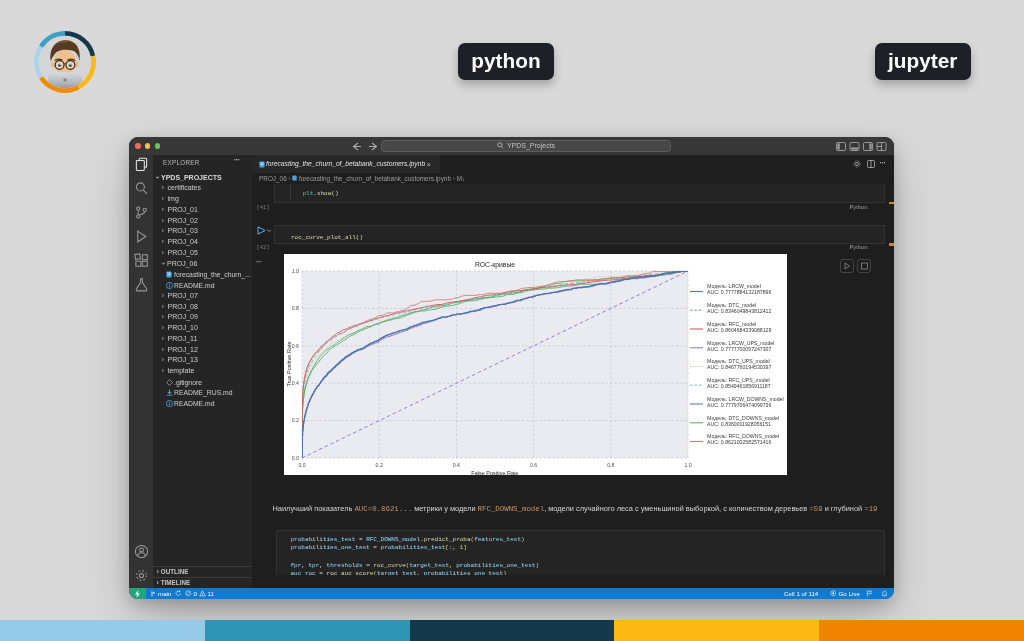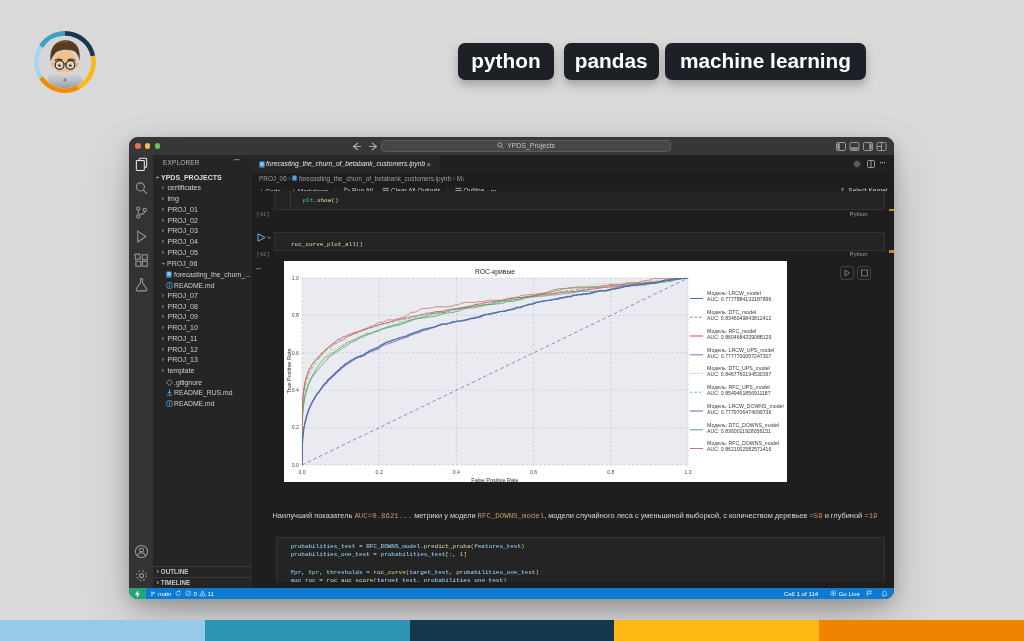--- a/index.html
+++ b/index.html
@@ -19,22 +19,21 @@
 .mono{font-family:"Liberation Mono",monospace}
 .cellbox{position:absolute;background:#242424;border:0.7px solid #333333}
 .codeline{position:absolute;font-family:"Liberation Mono",monospace;font-size:6px;white-space:pre;color:#d4d4d4}
 .v{color:#9CDCFE}.f{color:#DCDCAA}.n{color:#B5CEA8}.t{color:#4EC9B0}.p{color:#d4d4d4}.g{color:#e8d16c}
 .dots3{letter-spacing:-0.5px;font-weight:bold}
 svg{display:block}
 </style></head><body>
 <div id="page">
 
 <div class="pill" style="left:458px;top:42.5px;width:96px;height:37.5px;font-size:20.8px;font-weight:bold;border-radius:7px">python</div>
-<div class="pill" style="left:564px;top:42.5px;width:94.5px;height:37.5px;font-size:20.8px;font-weight:bold;border-radius:7px">pandas</div>
-<div class="pill" style="left:665px;top:42.5px;width:201px;height:37.5px;font-size:20.8px;font-weight:bold;border-radius:7px">machine learning</div>
+<div class="pill" style="left:874.5px;top:42.5px;width:96.5px;height:37.5px;font-size:20.8px;font-weight:bold;border-radius:7px">jupyter</div>
 <svg class="abs" style="left:34px;top:31px" width="62" height="62" viewBox="0 0 62 62">
       <circle cx="31" cy="31" r="26" fill="#d6d6d6"></circle>
       <path d="M31.00 2.40 A28.6 28.6 0 0 1 58.98 25.05" stroke="#14384c" stroke-width="4.6" fill="none"></path>
       <path d="M58.98 25.05 A28.6 28.6 0 0 1 44.43 56.25" stroke="#fcb817" stroke-width="4.6" fill="none"></path>
       <path d="M44.43 56.25 A28.6 28.6 0 0 1 7.01 46.58" stroke="#f18b00" stroke-width="4.6" fill="none"></path>
       <path d="M7.01 46.58 A28.6 28.6 0 0 1 7.01 15.42" stroke="#a9d4ec" stroke-width="4.6" fill="none"></path>
       <path d="M7.01 15.42 A28.6 28.6 0 0 1 31.00 2.40" stroke="#3da0c4" stroke-width="4.6" fill="none"></path>
       <clipPath id="avc">
         <circle cx="31" cy="31" r="26.3"></circle>
       </clipPath>
@@ -239,21 +238,21 @@
             <line x1="0.5" y1="1.5" x2="7.5" y2="1.5"></line>
             <line x1="0.5" y1="4" x2="7.5" y2="4"></line>
             <line x1="0.5" y1="6.5" x2="7.5" y2="6.5"></line>
           </svg>Outline</div>
 <div class="abs" style="left:239px;top:31.8px;font-size:6.6px;color:#cccccc;white-space:nowrap;display:flex;align-items:center">
           <span class="dots3" style="font-size:7px;color:#bbb">···</span>
         </div>
 <div class="abs" style="right:6.5px;top:31.8px;font-size:6.6px;color:#cccccc;white-space:nowrap;display:flex;align-items:center"><svg width="7" height="8" viewBox="0 0 16 16" style="margin-right:2px" fill="none" stroke="#c5c5c5" stroke-width="1.2">
             <path d="M6.3 1.8 h3.4 M7 1.8 v4.2 l-4.4 6.6 a1.4 1.4 0 0 0 1.2 2.2 h8.4 a1.4 1.4 0 0 0 1.2 -2.2 L9 6 V1.8"></path>
           </svg>Select Kernel</div>
-<div class="abs" style="left:0;top:36px;width:642.5px;height:391px;background:#1e1e1e;overflow:hidden">
+<div class="abs" style="left:0;top:29px;width:642.5px;height:391px;background:#1e1e1e;overflow:hidden">
 <div class="cellbox" style="left:22.5px;top:-4px;width:611px;height:22.5px"></div>
 <div class="abs" style="left:38px;top:0;width:0.7px;height:17px;background:#3a3a3a"></div>
 <div class="codeline" style="left:51px;top:5.7px"><span class="t">plt</span><span class="p">.</span><span class="f">show()</span></div>
 <div class="abs mono" style="left:5px;top:19.9px;font-size:5.5px;color:#7c7c7c">[41]</div>
 <div class="abs" style="left:598px;top:19.6px;font-size:5.8px;color:#9b9b9b">Python</div>
 <svg class="abs" style="left:5px;top:42px" width="14" height="9" viewBox="0 0 14 9">
             <path d="M1 0.8 L8 4.5 L1 8.2 Z" fill="none" stroke="#75beff" stroke-width="0.9"></path>
             <path d="M10 3.5 l2 2 2-2" fill="none" stroke="#9a9a9a" stroke-width="0.9"></path>
           </svg>
 <div class="cellbox" style="left:22.5px;top:41.3px;width:611px;height:18.3px"></div>

